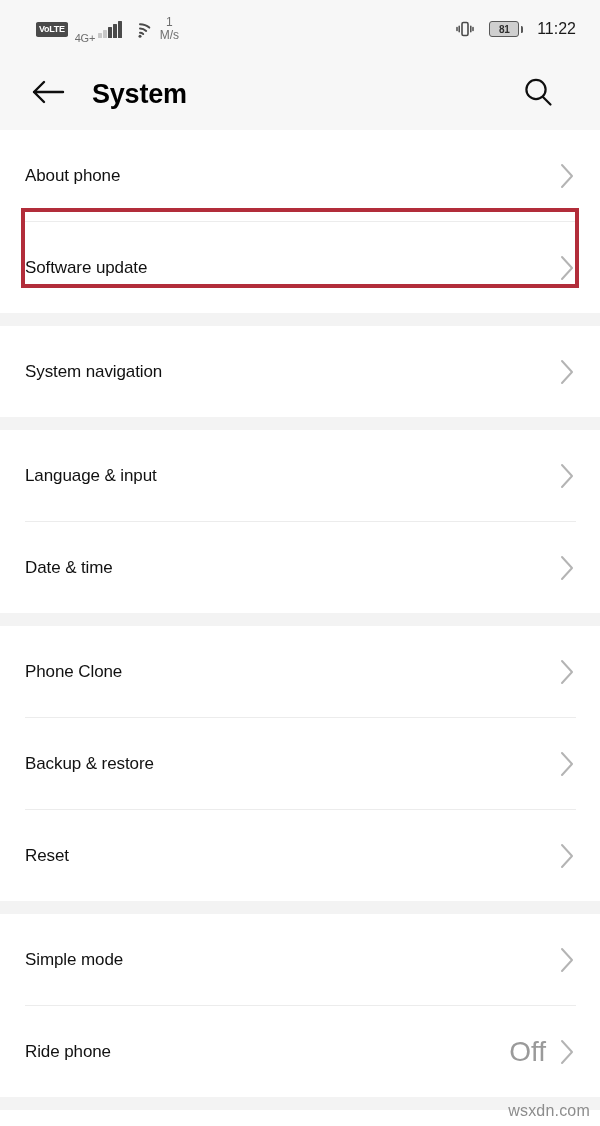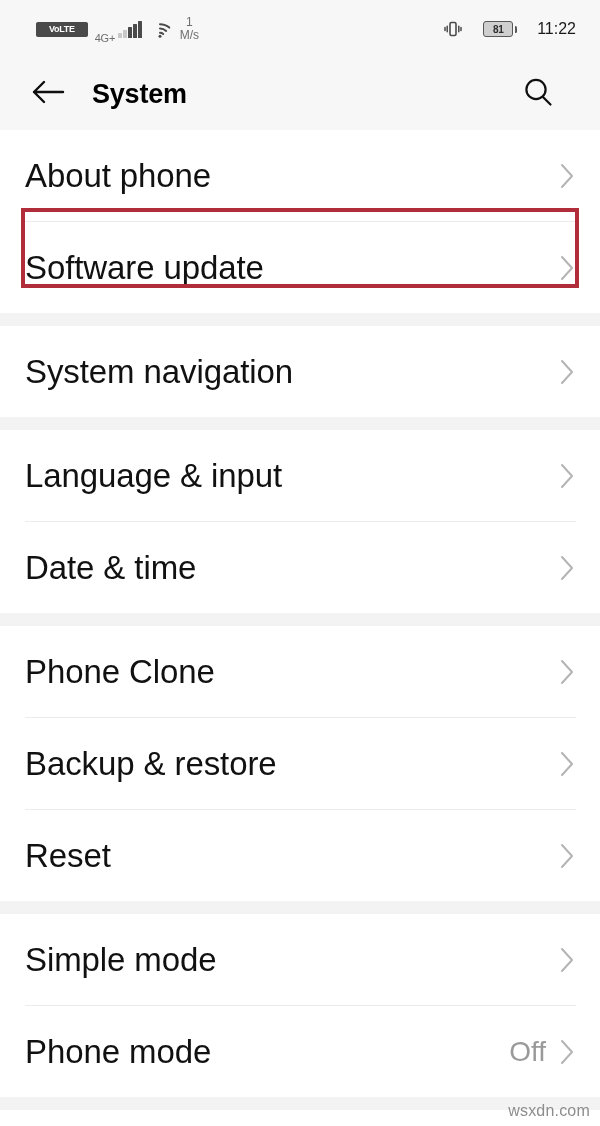--- a/index.html
+++ b/index.html
@@ -26,33 +26,33 @@
     display: flex;
     align-items: center;
     justify-content: space-between;
     padding: 0 24px 0 36px;
   }
   .status-left, .status-right {
     display: flex;
     align-items: center;
   }
   .status-left { gap: 7px; }
-  .status-right { gap: 20px; text-align: right; }
+  .status-right { gap: 14px; text-align: right; }
 
   .volte-icon {
     display: inline-flex;
     align-items: center;
     justify-content: center;
     background: #4a4a4a;
     color: #ffffff;
     font-size: 9px;
     font-weight: bold;
     letter-spacing: -0.3px;
     border-radius: 2px;
-    padding: 2px 13px;
+    padding: 2px 3px;
     line-height: 1;
     height: 15px;
     border-top: 2px solid #4a4a4a;
     border-bottom: 2px solid #4a4a4a;
   }
   .net-type {
     font-size: 11px;
     color: #6e6e6e;
     line-height: 1;
     align-self: flex-start;
@@ -161,21 +161,21 @@
   .row {
     position: relative;
     height: 91px;
     display: flex;
     align-items: center;
     padding: 0 24px 0 25px;
     background: #ffffff;
     cursor: pointer;
   }
   .row-label {
-    font-size: 33px;
+    font-size: 17px;
     color: #111111;
     letter-spacing: -0.1px;
   }
   .row-value {
     font-size: 28px;
     color: #9a9a9a;
     margin-right: 12px;
   }
   .row .spacer { flex: 1; }
   .chev {
@@ -385,21 +385,21 @@
         <span class="row-label">Simple mode</span>
         <span class="spacer"></span>
         <span class="chev">
           <svg viewBox="0 0 18 30" width="18" height="30" aria-hidden="true">
               <path d="M4 4l10 11L4 26" fill="none" stroke="#b4b4b4" stroke-width="2" stroke-linecap="round" stroke-linejoin="round"></path>
             </svg>
         </span>
       </div>
       <div class="divider"></div>
       <div class="row">
-        <span class="row-label">Phone mode</span>
+        <span class="row-label">Ride phone</span>
         <span class="spacer"></span>
         <span class="row-value">Off</span>
         <span class="chev">
           <svg viewBox="0 0 18 30" width="18" height="30" aria-hidden="true">
               <path d="M4 4l10 11L4 26" fill="none" stroke="#b4b4b4" stroke-width="2" stroke-linecap="round" stroke-linejoin="round"></path>
             </svg>
         </span>
       </div>
     </div>
 

